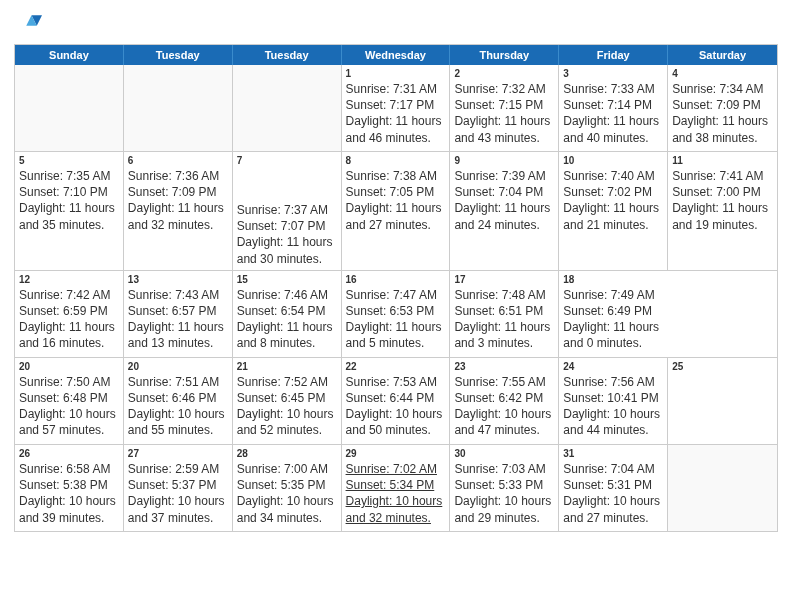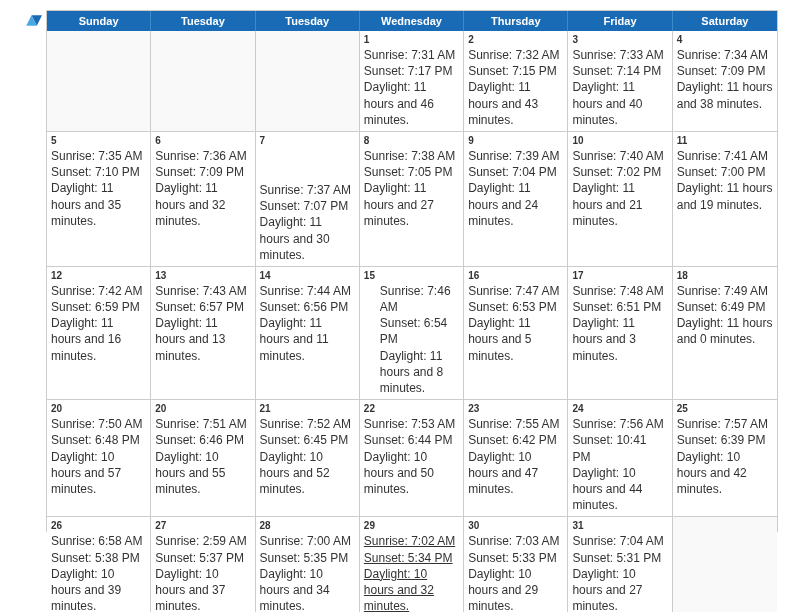--- a/index.html
+++ b/index.html
@@ -8,20 +8,21 @@
       height: 612px;
       font-family: Arial, sans-serif;
       background: #fff;
       overflow: hidden;
     }
     .page {
       width: 792px;
       height: 542px;
       padding: 10px 14px 10px 14px;
       display: flex;
+      flex-direction: column;
       justify-content: flex-end;
     }
     .header {
       display: flex;
       justify-content: space-between;
       align-items: flex-start;
       margin-bottom: 6px;
     }
     .logo {
       display: flex;
@@ -225,28 +226,22 @@
 Sunset: 6:59 PM
 Daylight: 11 hours and 16 minutes.</div>
           </div>
           <div class="cal-cell">
             <span class="day-num">13</span>
             <div class="cell-text" style="white-space: pre-line;">Sunrise: 7:43 AM
 Sunset: 6:57 PM
 Daylight: 11 hours and 13 minutes.</div>
           </div>
           <div class="cal-cell">
-            <span class="day-num">14</span>
-            <div class="cell-text" style="white-space: pre-line;">Sunrise: 7:44 AM
-Sunset: 6:56 PM
-Daylight: 11 hours and 11 minutes.</div>
-          </div>
-          <div class="cal-cell">
             <span class="day-num">15</span>
-            <div class="cell-text" style="white-space: pre-line; margin-left: 16px;">Sunrise: 7:46 AM
+            <div class="cell-text" style="white-space: pre-line;">Sunrise: 7:46 AM
 Sunset: 6:54 PM
 Daylight: 11 hours and 8 minutes.</div>
           </div>
           <div class="cal-cell">
             <span class="day-num">16</span>
             <div class="cell-text" style="white-space: pre-line;">Sunrise: 7:47 AM
 Sunset: 6:53 PM
 Daylight: 11 hours and 5 minutes.</div>
           </div>
           <div class="cal-cell">
@@ -294,23 +289,20 @@
 Daylight: 10 hours and 47 minutes.</div>
           </div>
           <div class="cal-cell">
             <span class="day-num">24</span>
             <div class="cell-text" style="white-space: pre-line;">Sunrise: 7:56 AM
 Sunset: 10:41 PM
 Daylight: 10 hours and 44 minutes.</div>
           </div>
           <div class="cal-cell">
             <span class="day-num">25</span>
-            <div class="cell-text" style="white-space: pre-line;">Sunrise: 7:57 AM
-Sunset: 6:39 PM
-Daylight: 10 hours and 42 minutes.</div>
           </div>
         </div>
         <div class="cal-row">
           <div class="cal-cell">
             <span class="day-num">26</span>
             <div class="cell-text" style="white-space: pre-line;">Sunrise: 6:58 AM
 Sunset: 5:38 PM
 Daylight: 10 hours and 39 minutes.</div>
           </div>
           <div class="cal-cell">

